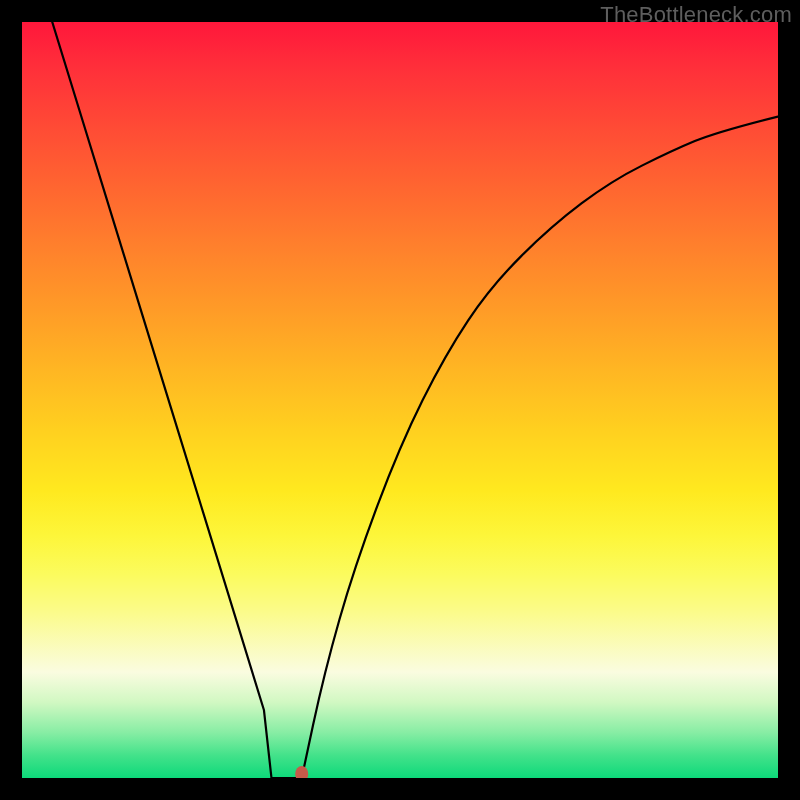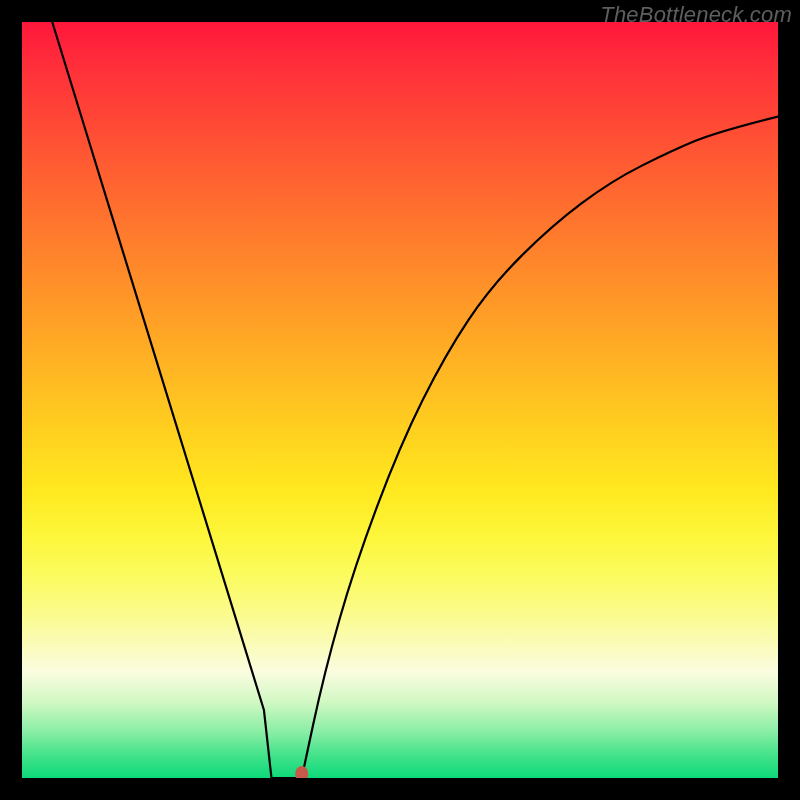--- a/index.html
+++ b/index.html
@@ -9,21 +9,20 @@
     height: 800px;
     background: #000000;
     overflow: hidden;
     font-family: Arial, Helvetica, sans-serif;
   }
   .frame {
     position: relative;
     width: 800px;
     height: 800px;
     background: #000000;
-    font-style: italic;
   }
   .plot-area {
     position: absolute;
     left: 22px;
     top: 22px;
     width: 756px;
     height: 756px;
     background: linear-gradient(to bottom,
       #ff173b 0%,
       #ff2f3a 6%,

